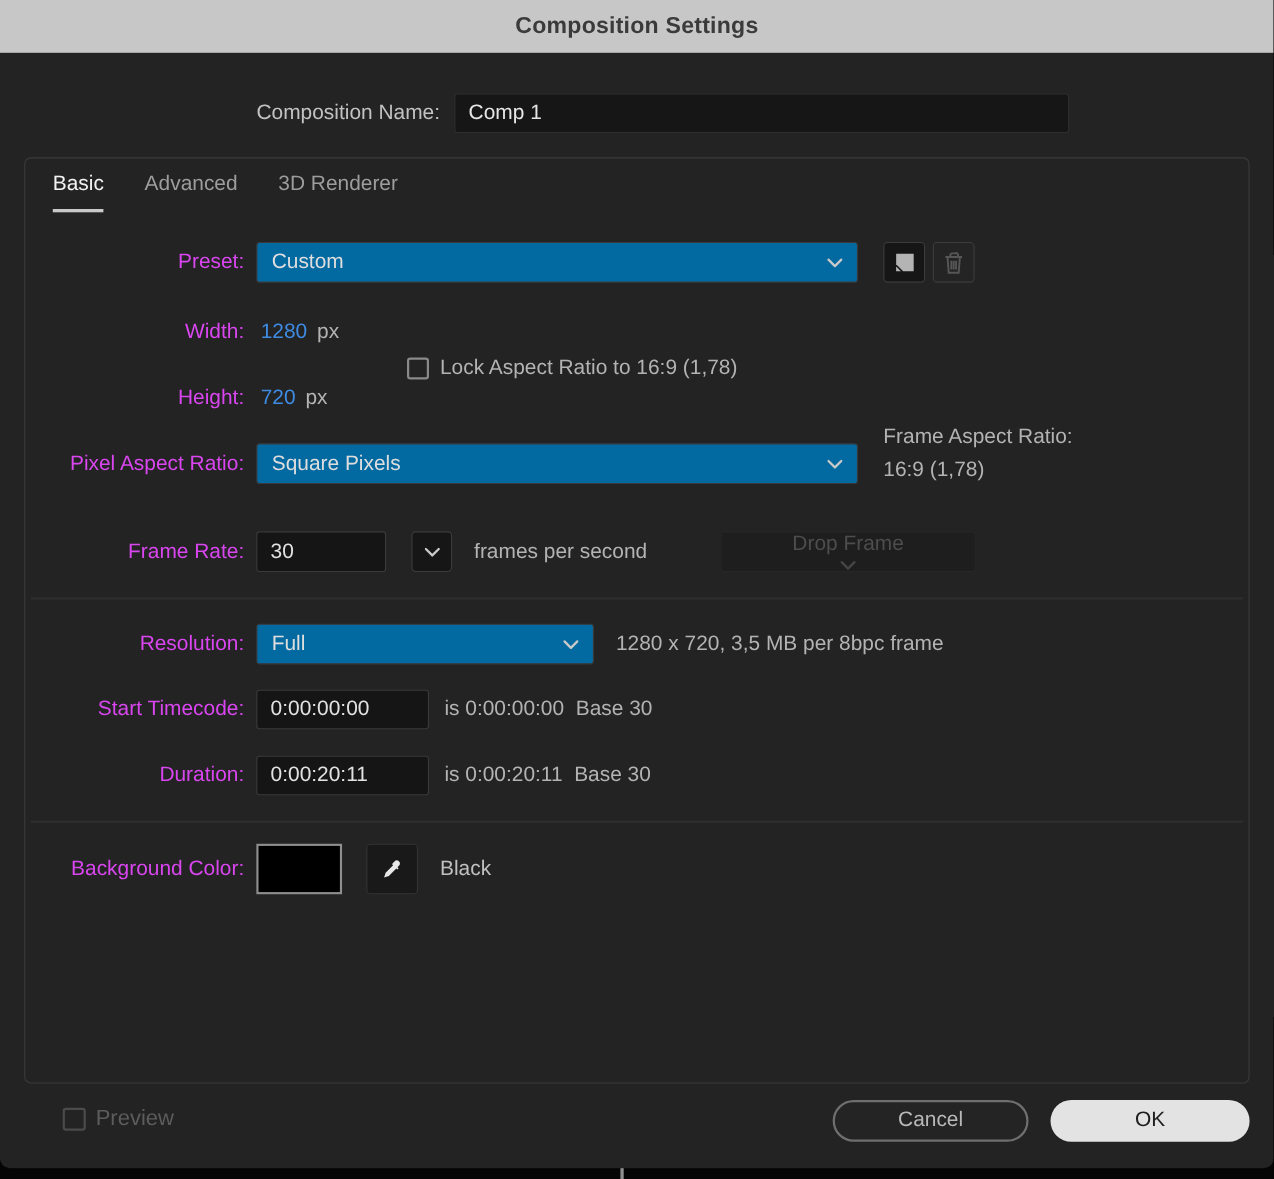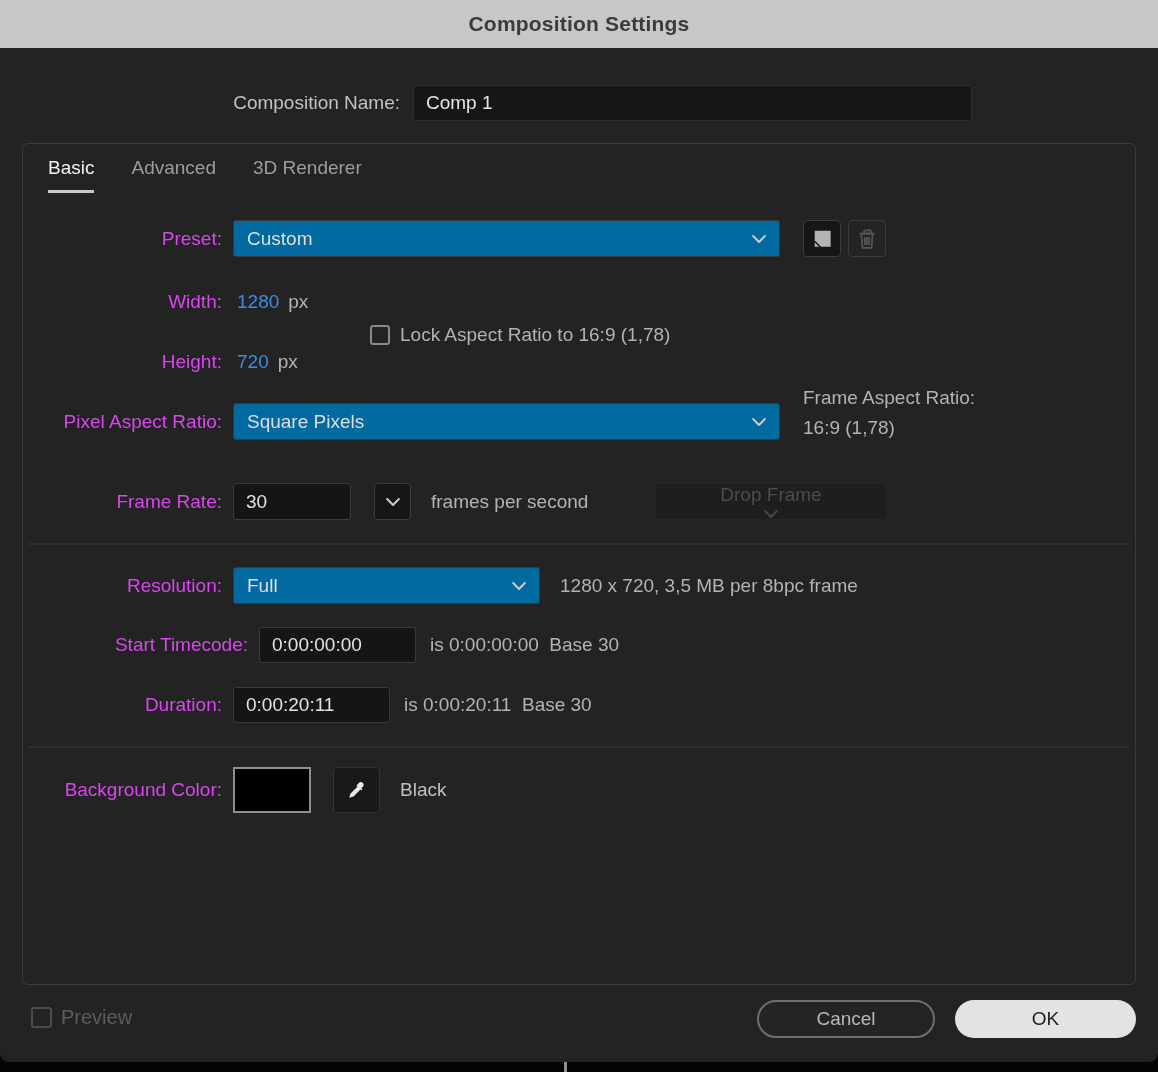--- a/index.html
+++ b/index.html
@@ -47,21 +47,21 @@
   .checkbox{width:20px;height:20px;border:2.5px solid #8a8a8a;border-radius:3px;box-sizing:border-box;flex:none;}
   .divider{position:absolute;left:28px;width:1102px;height:2px;background:#2e2e2e;}
 
   .fa-block{position:absolute;left:803px;top:383px;color:#b3b3b3;font-size:19px;line-height:30px;}
 
   .swatch{width:78px;height:46px;background:#000;border:2.5px solid #8f8f8f;box-sizing:border-box;flex:none;}
   .eyedrop{width:45px;height:44px;margin-left:22px;background:#191919;border:1px solid #333;
            border-radius:4px;display:flex;align-items:center;justify-content:center;color:#e8e8e8;}
 
   
-  .preview-row{position:absolute;left:6px;top:1006px;display:flex;align-items:center;padding-left:25px;}
+  .preview-row{position:absolute;left:32px;top:1006px;display:flex;align-items:center;padding-left:25px;}
   .preview-row .checkbox{width:21px;height:21px;border-color:#4b4b4b;}
   .preview-row .plbl{margin-left:9px;color:#5c5c5c;font-size:20px;}
   .btn{position:absolute;top:1000px;height:38px;border-radius:19px;display:flex;align-items:center;
        justify-content:center;font-size:19px;box-sizing:border-box;cursor:default;}
   .btn.cancel{left:757px;width:178px;background:#242424;border:2px solid #6f6f6f;color:#b8b8b8;}
   .btn.ok{left:955px;width:181px;background:#e3e3e3;border:none;color:#1e1e1e;}
 
   .bg-line{position:absolute;left:564px;top:1062px;width:3px;height:10px;background:#8f8f8f;}
   svg{display:block;}
 </style>
@@ -181,21 +181,21 @@
         <span>Full</span>
         <span class="chev">
           <svg viewBox="0 0 12 8" width="14" height="10">
               <path d="M1 1.5 L6 6.5 L11 1.5" fill="none" stroke="currentColor" stroke-width="1.8" stroke-linecap="round" stroke-linejoin="round"></path>
             </svg>
         </span>
       </div>
       <span class="info" style="margin-left:20px;">1280 x 720, 3,5 MB per 8bpc frame</span>
     </div>
 
-    <div class="row" style="top:627px;padding-left:26px;">
+    <div class="row" style="top:627px;">
       <span class="lbl">Start Timecode:</span>
       <input class="tinput" style="width: 157px; height: 36px;" type="text" value="0:00:00:00">
       <span class="info" style="margin-left:14px;">is 0:00:00:00  Base 30</span>
     </div>
 
     <div class="row" style="top:687px;">
       <span class="lbl">Duration:</span>
       <input class="tinput" style="width: 157px; height: 36px;" type="text" value="0:00:20:11">
       <span class="info" style="margin-left:14px;">is 0:00:20:11  Base 30</span>
     </div>

